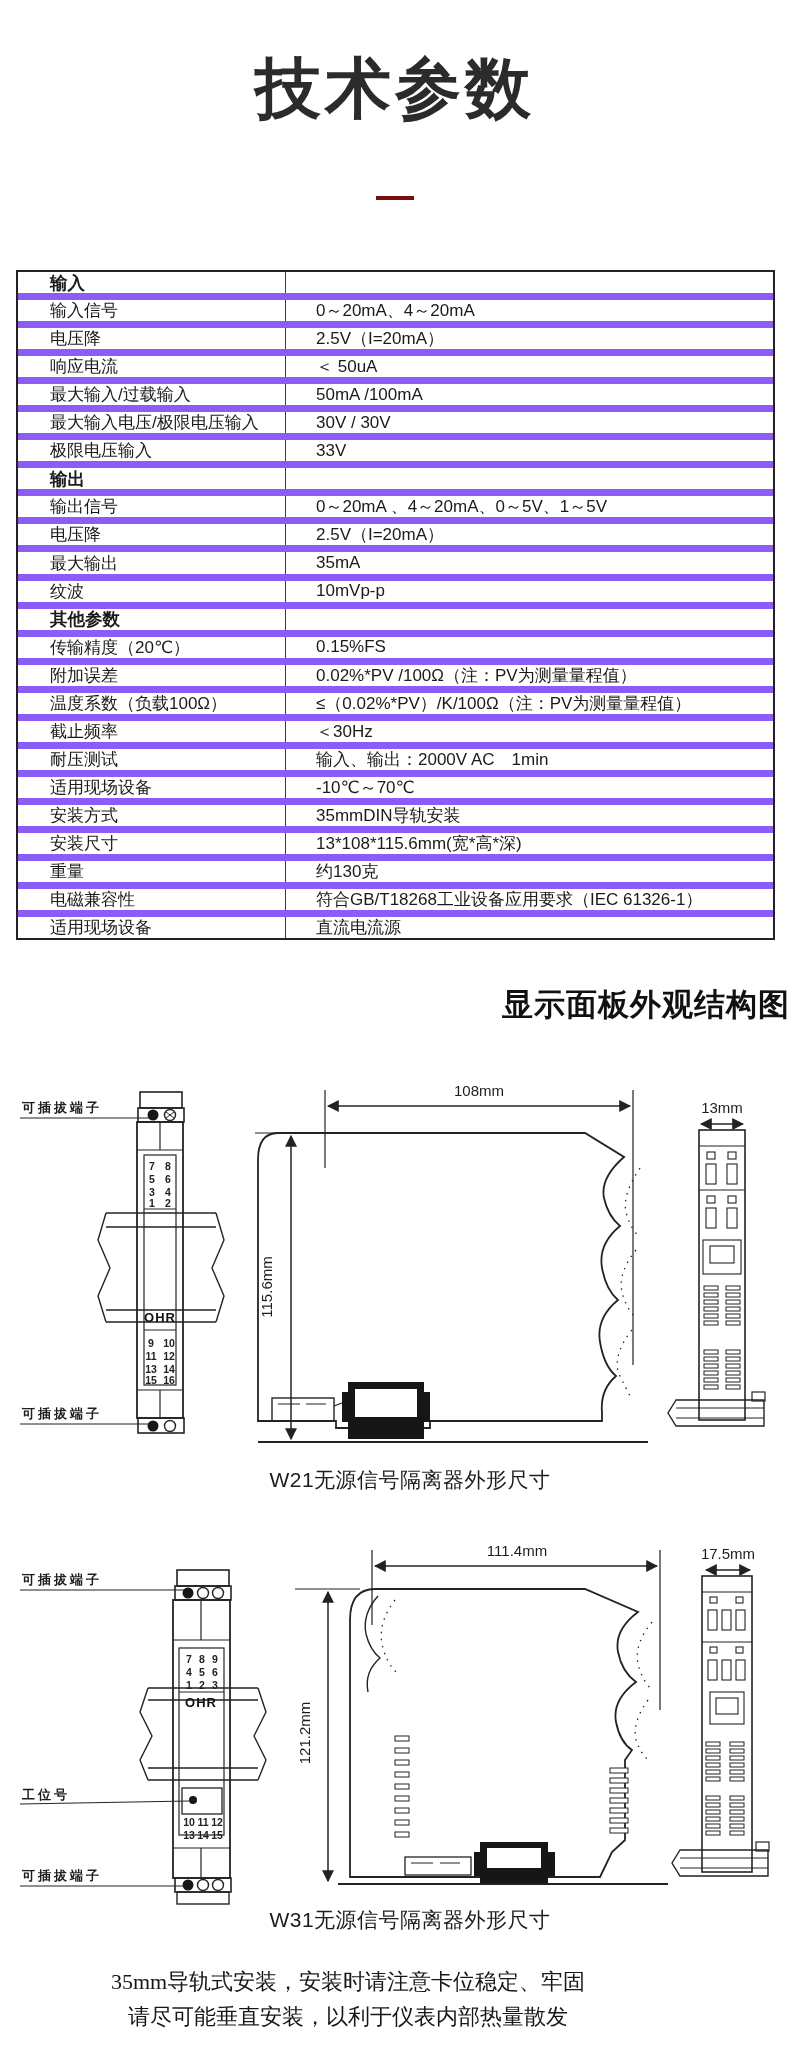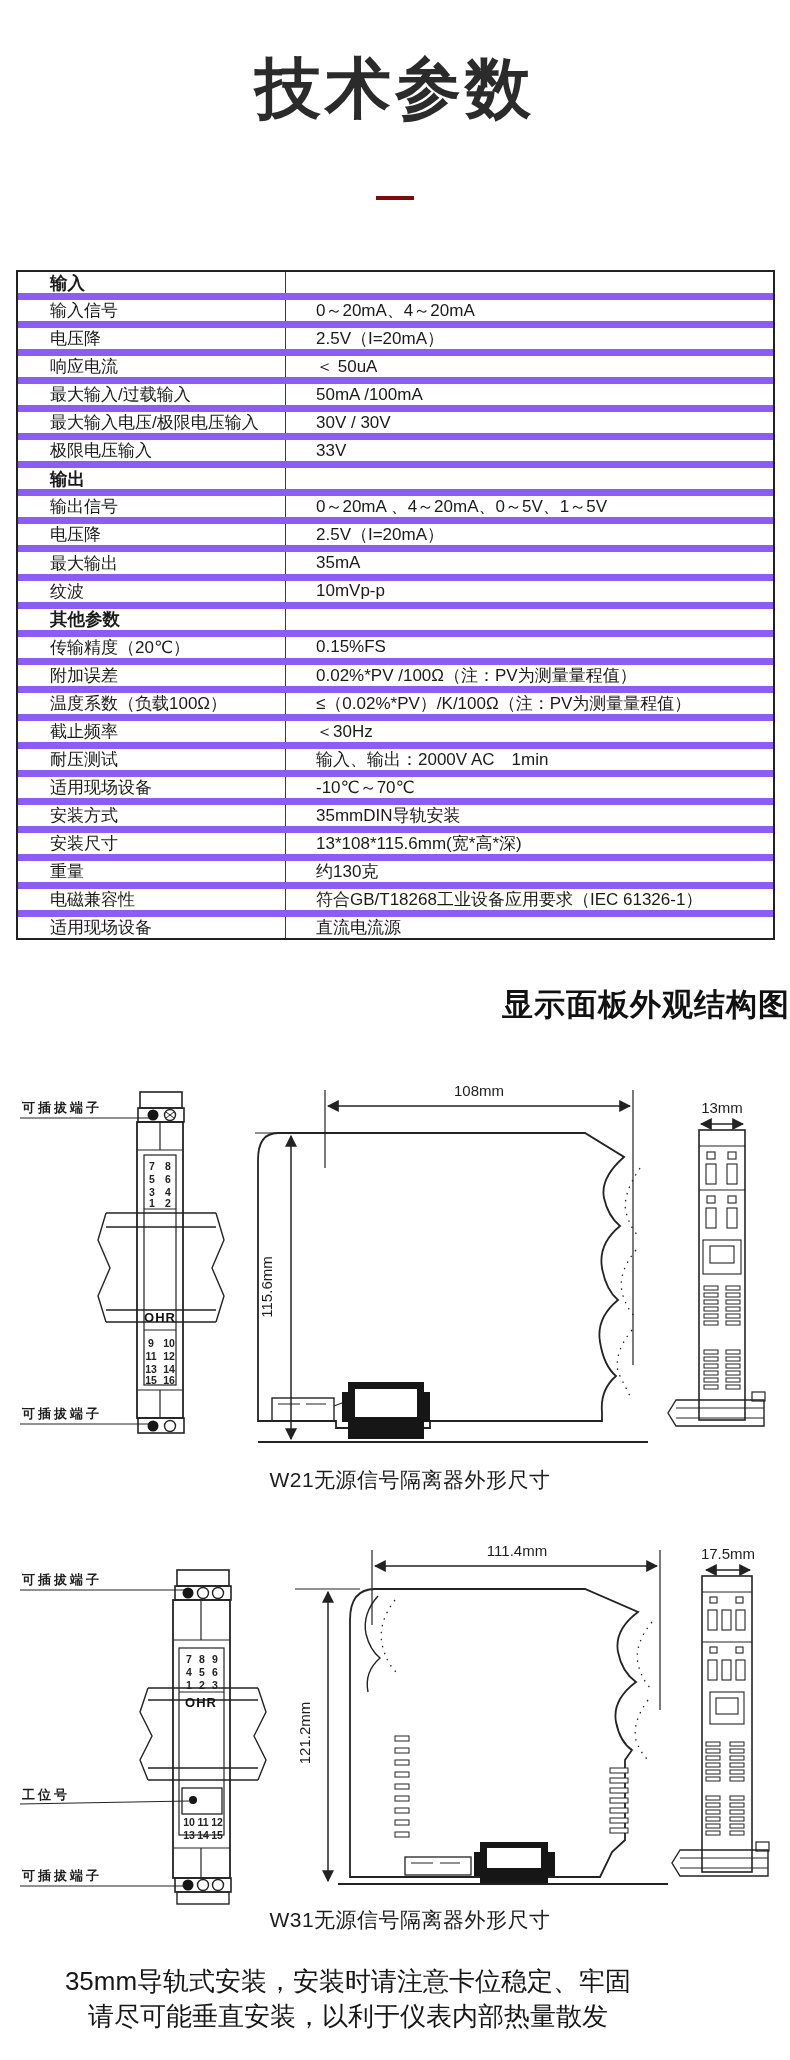--- a/index.html
+++ b/index.html
@@ -26,21 +26,21 @@
   
   .diagram-svg{position:absolute;left:0;display:block;}
   #svg-w21{top:1050px;}
   #svg-w31{top:1545px;}
   .diagram-caption{position:absolute;left:30px;width:760px;text-align:center;
       font-size:21px;color:#1c1c1c;letter-spacing:0.5px;}
   #caption-w21{top:1466px;}
   #caption-w31{top:1906px;}
   
   .footer-note{position:absolute;top:1964px;left:0;width:696px;text-align:center;
-      font-size:26px;line-height:35px;color:#161616;}
+      font-size:22px;line-height:35px;color:#161616;font-family:Liberation Serif, serif;}
   svg text{font-family:"Liberation Sans","DejaVu Sans",sans-serif;}
   .dim-text{font-size:15px;fill:#1d1d1d;}
   .lead-label{font-size:13px;font-weight:700;fill:#1d1d1d;letter-spacing:3px;}
   .term-num{font-size:10.5px;font-weight:600;fill:#222;}
   .brand-text{font-size:13px;font-weight:800;fill:#111;letter-spacing:1px;}
   .ln{stroke:#232323;fill:none;}
 </style>
 </head>
 <body>
 

